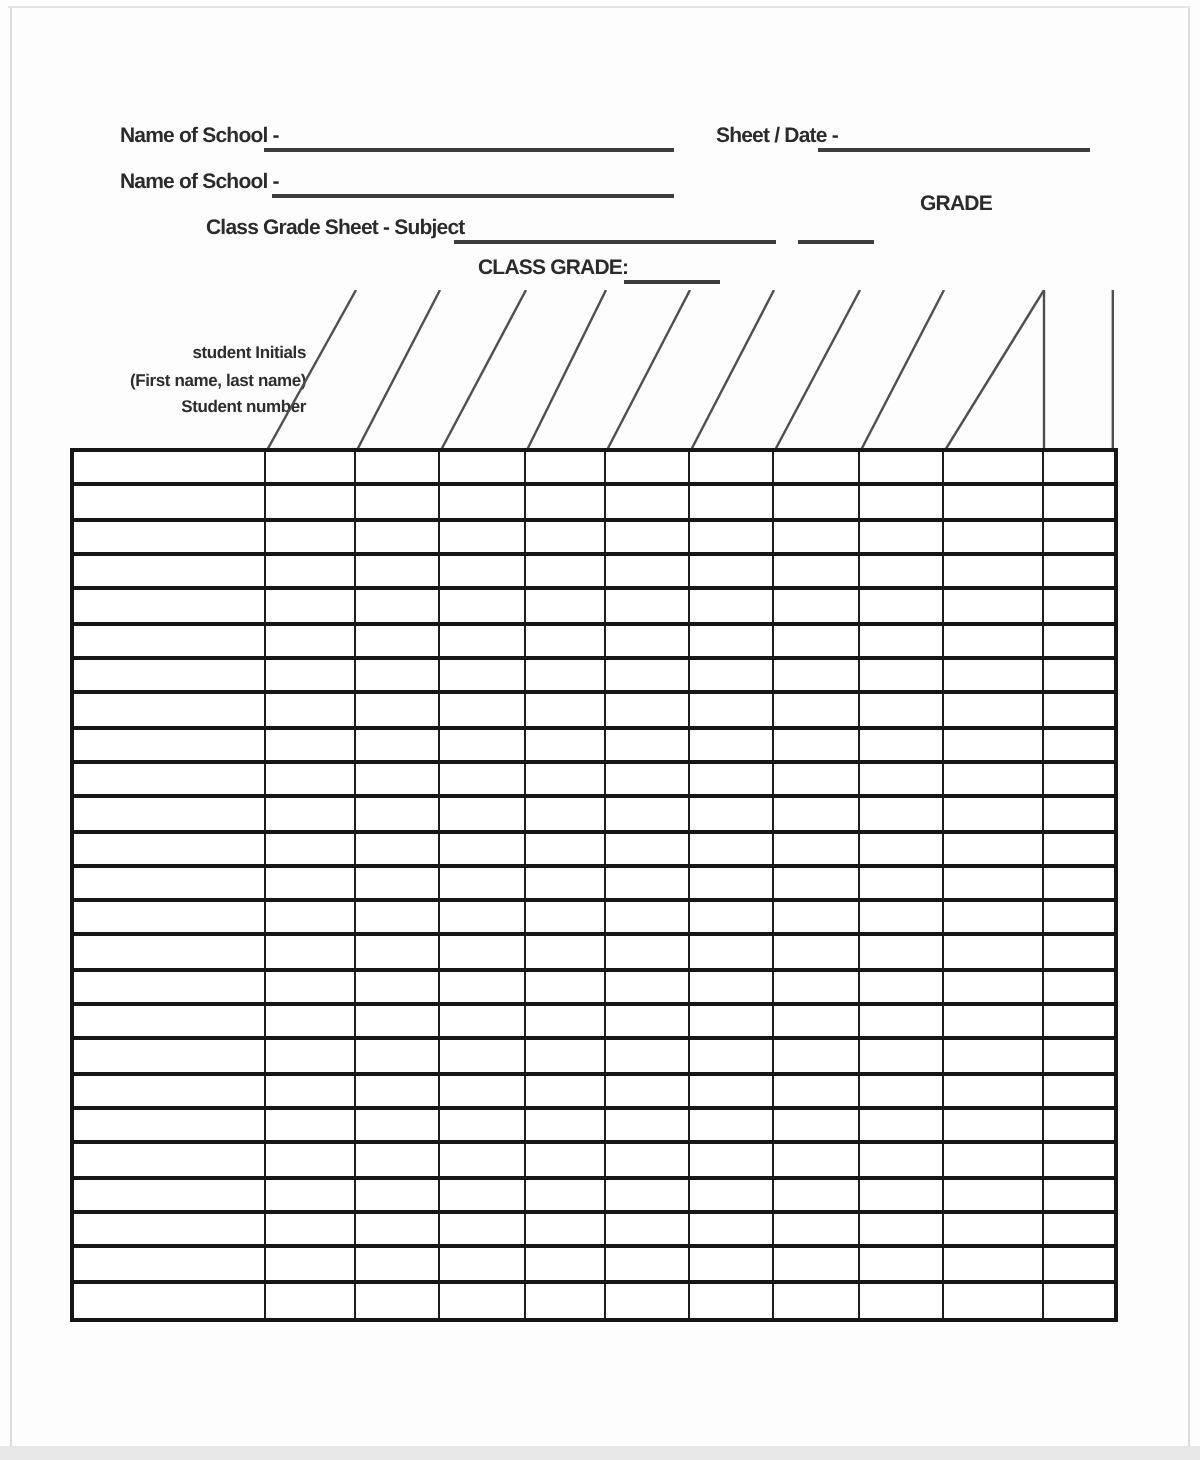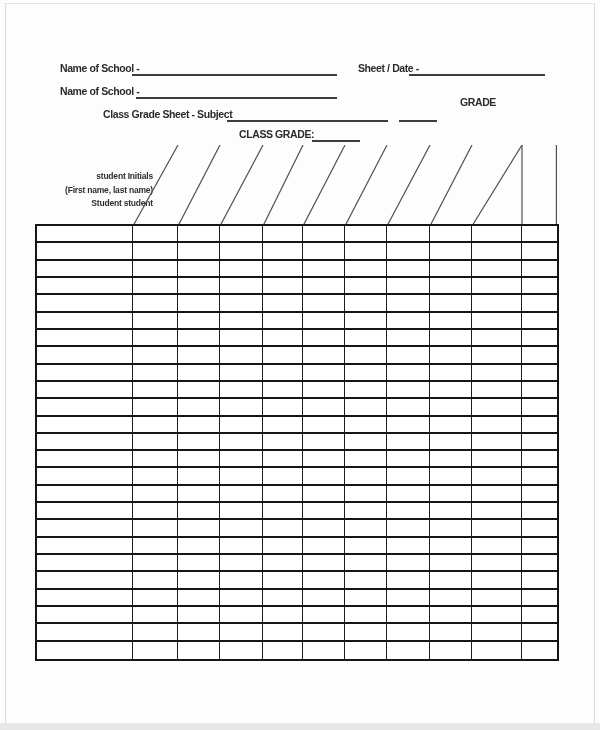--- a/index.html
+++ b/index.html
@@ -68,21 +68,21 @@
 <div class="abs fill-line" style="left:227px;top:120px;width:161px"></div>
 <div class="abs fill-line" style="left:399px;top:120px;width:38px"></div>
 <div class="abs lbl" style="left:444px;top:96px">GRADE</div>
 
 <div class="abs lbl" style="left:223px;top:128px">CLASS GRADE:</div>
 <div class="abs fill-line" style="left:312px;top:140px;width:48px"></div>
 
 <div class="abs rowheader">
   <div>student Initials</div>
   <div>(First name, last name)</div>
-  <div>Student student</div>
+  <div>Student number</div>
 </div>
 
 <svg class="abs diag-svg" width="521" height="81">
     <line x1="96" y1="81" x2="141" y2="0" stroke="#4f4f4f" stroke-width="1.2"></line>
     <line x1="141" y1="81" x2="183" y2="0" stroke="#4f4f4f" stroke-width="1.2"></line>
     <line x1="183" y1="81" x2="226" y2="0" stroke="#4f4f4f" stroke-width="1.2"></line>
     <line x1="226" y1="81" x2="266" y2="0" stroke="#4f4f4f" stroke-width="1.2"></line>
     <line x1="266" y1="81" x2="308" y2="0" stroke="#4f4f4f" stroke-width="1.2"></line>
     <line x1="308" y1="81" x2="350" y2="0" stroke="#4f4f4f" stroke-width="1.2"></line>
     <line x1="350" y1="81" x2="393" y2="0" stroke="#4f4f4f" stroke-width="1.2"></line>

